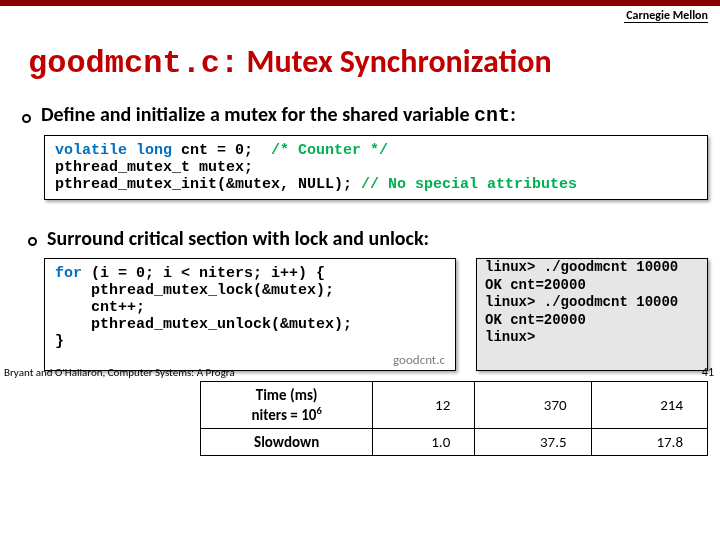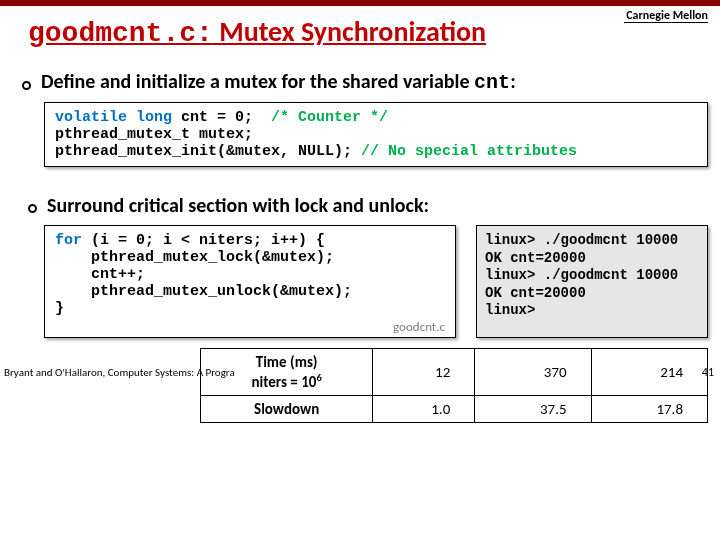--- a/index.html
+++ b/index.html
@@ -1,33 +1,33 @@
 <!DOCTYPE html>
 <html><head>
 <meta charset="utf-8">
 <style>
   * { margin: 0; padding: 0; box-sizing: border-box; }
   html, body { width: 720px; height: 540px; font-family: Calibri, Arial, sans-serif; background: #fff; overflow: hidden; }
   .slide { position: relative; width: 720px; height: 385px; background: #fff; }
   .topbar { height: 6px; background: #8b0000; }
   .cmu { position: absolute; top: 8px; right: 12px; font-size: 12px; font-weight: bold; color: #000; }
   .cmu-underline { position: absolute; top: 22px; right: 12px; width: 84px; height: 1px; background: #000; }
-  .title { margin: 8px 0 0 28px; font-size: 28px; font-weight: bold; color: #c00000; text-decoration: underline; }
+  .title { margin: 36px 0 0 28px; font-size: 32px; font-weight: bold; color: #c00000; }
   .title .mono { font-family: "Courier New", monospace; }
   .bullet { display: flex; align-items: center; margin: 20px 0 8px 22px; }
   .bulldot { width: 9px; height: 9px; border: 2px solid #000; border-radius: 50%; margin-top: 7px; margin-right: 10px; flex: none; }
   .bultext { font-size: 20px; font-weight: bold; color: #000; }
   .bultext .mono { font-family: "Courier New", monospace; }
   .codebox { margin: 4px 12px 0 44px; border: 1px solid #000; box-shadow: 2px 2px 3px rgba(0,0,0,0.35); background: #fff; padding: 6px 10px; font-family: "Courier New", monospace; font-size: 15px; font-weight: bold; color: #000; white-space: pre; position: relative; }
   .kw { color: #0070c0; }
   .cmt { color: #00b050; }
   .label { position: absolute; bottom: 3px; right: 10px; font-family: Calibri, Arial, sans-serif; font-size: 13px; font-weight: normal; color: #7f7f7f; }
   .two-col { display: flex; margin: 6px 12px 0 44px; gap: 20px; }
   .codebox.left { margin: 0; flex: 1 1 auto; position: relative; padding-bottom: 20px; }
-  .term { flex: 0 0 232px; background: #e6e6e6; border: 1px solid #000; box-shadow: 2px 2px 3px rgba(0,0,0,0.35); padding: 6px 8px; font-family: "Courier New", monospace; font-size: 14px; font-weight: bold; white-space: pre; line-height: 1.25; }
+  .term { flex: 0 0 232px; background: #e6e6e6; border: 1px solid #000; box-shadow: 2px 2px 3px rgba(0,0,0,0.35); padding: 0 8px; font-family: "Courier New", monospace; font-size: 14px; font-weight: bold; white-space: pre; line-height: 1.25; }
   .tblwrap { margin: 10px 12px 0 200px; }
   table { border-collapse: collapse; width: 100%; font-size: 15px; }
   th, td { border: 1px solid #000; padding: 4px 10px; text-align: center; }
   th { background: #fff; font-weight: bold; }
   th.rowh, td.rowh { text-align: center; font-weight: bold; }
   td.val { text-align: right; padding-right: 24px; }
   .footer { position: absolute; bottom: 6px; left: 4px; font-size: 11px; color: #000; }
   .pagenum { position: absolute; bottom: 6px; right: 6px; font-size: 12px; color: #000; }
   sup { font-size: 0.7em; }
 </style>

